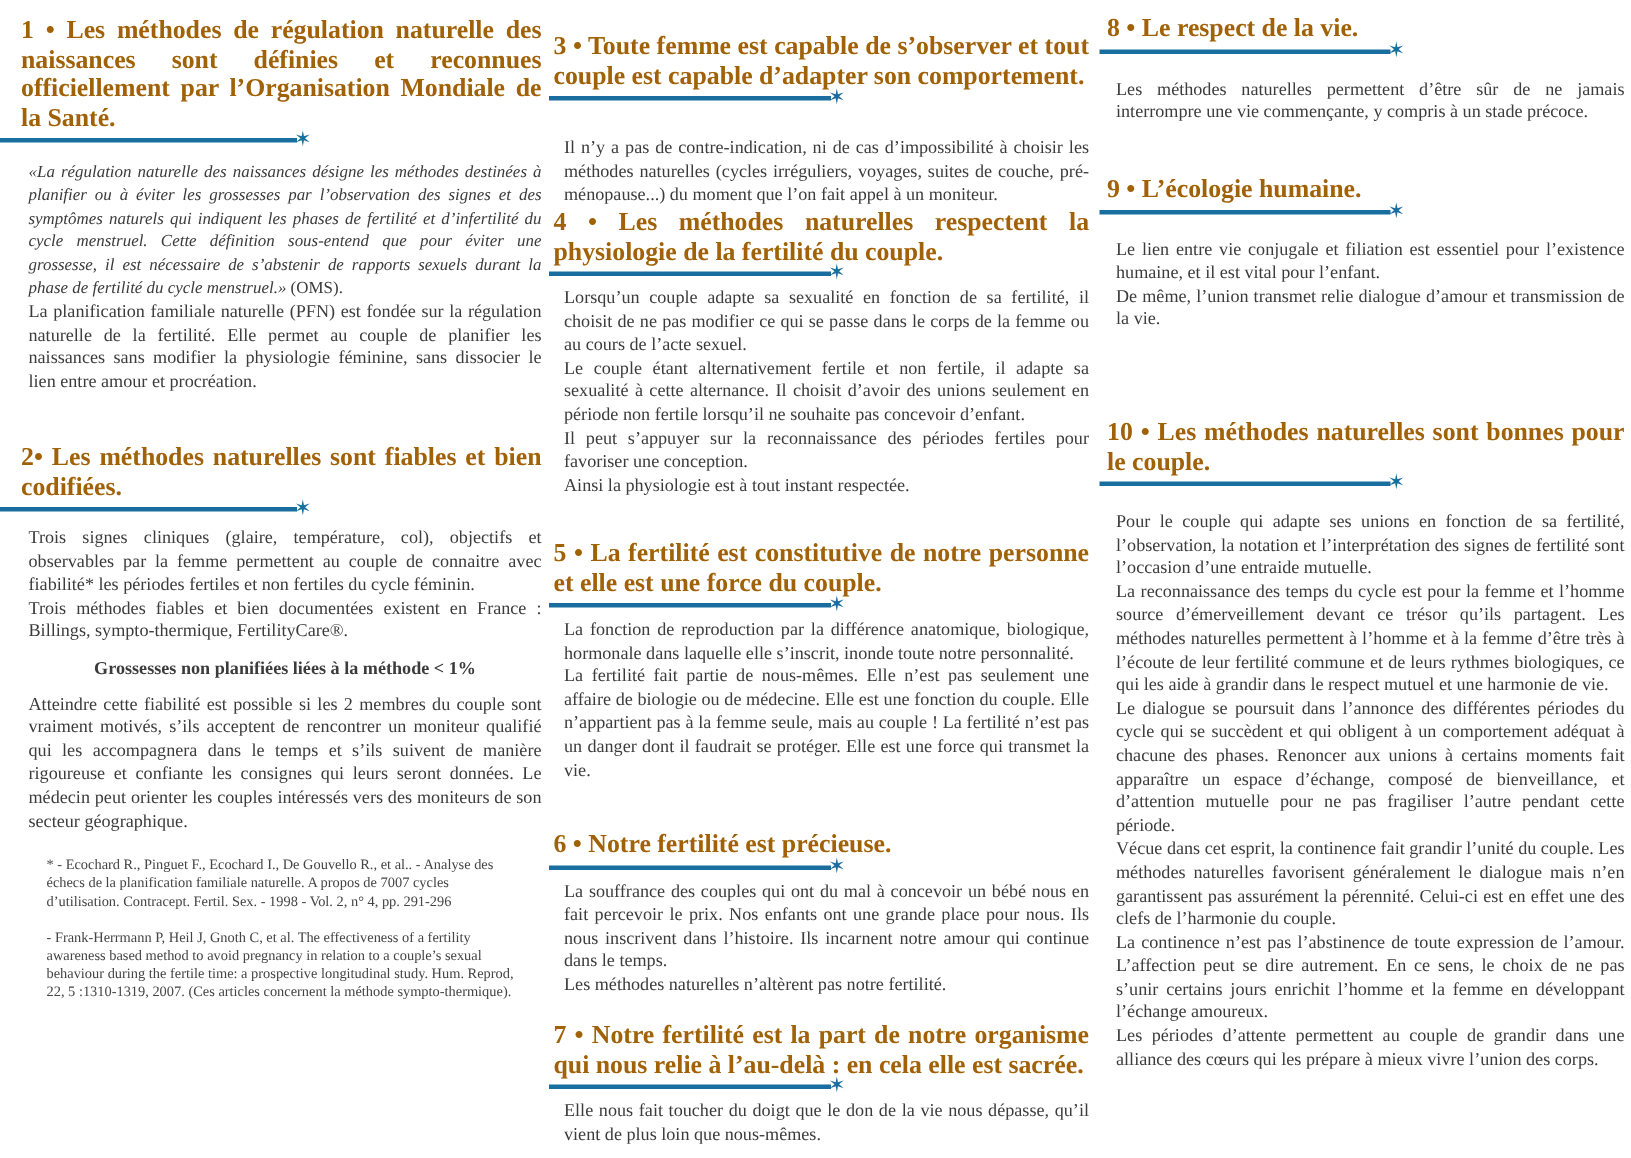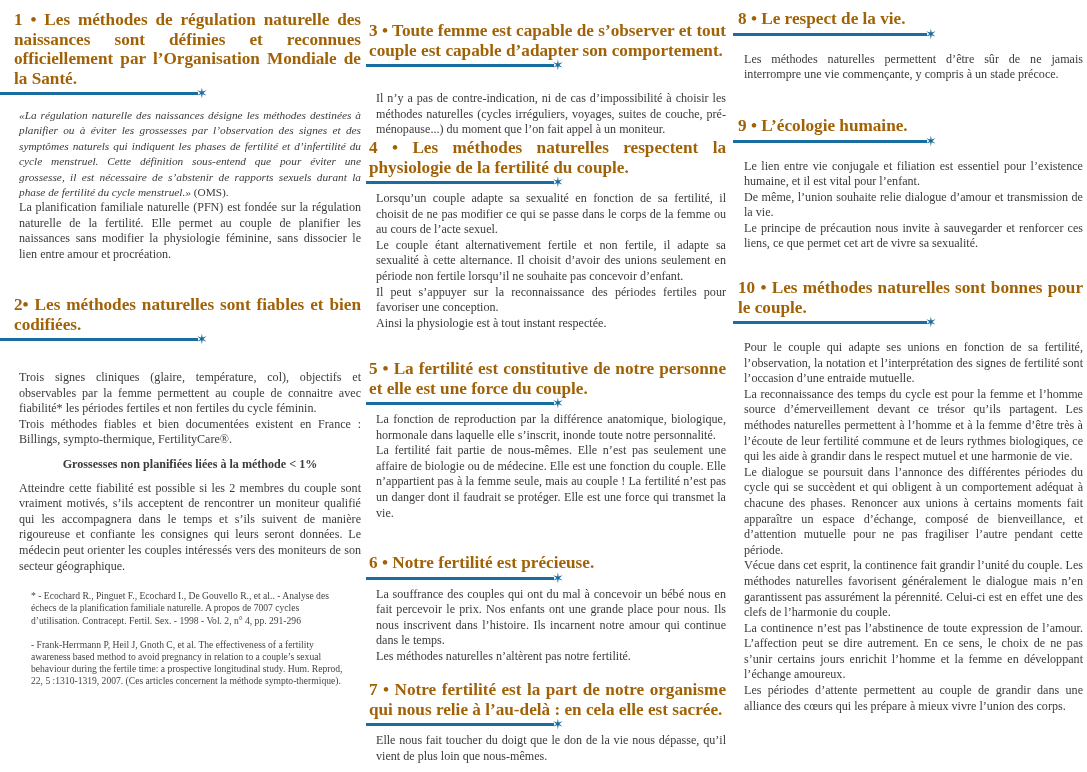--- a/index.html
+++ b/index.html
@@ -40,21 +40,21 @@
       <p style="font-size:12.1px;">La planification familiale naturelle (PFN) est fondée sur la régulation naturelle de la fertilité. Elle permet au couple de planifier les naissances sans modifier la physiologie féminine, sans dissocier le lien entre amour et procréation.</p>
     </div>
   </div>
 
   <div class="section" style="top:295px;">
     <h2 class="heading" style="padding-left:14px;"><span>2</span><span>•</span> <span>Les méthodes naturelles sont fiables et bien codifiées.</span></h2>
     <div class="rule">
         <div class="bar"></div>
         <span class="star">✶</span>
       </div>
-    <div class="body" style="margin-top:22px;">
+    <div class="body" style="margin-top:3px;">
       <p>Trois signes cliniques (glaire, température, col), objectifs et observables par la femme permettent au couple de connaitre avec fiabilité* les périodes fertiles et non fertiles du cycle féminin.</p>
       <p>Trois méthodes fiables et bien documentées existent en France : Billings,  sympto-thermique, FertilityCare®.</p>
       <p class="center-bold" style="margin:9px 0 8px;">Grossesses non planifiées liées à la méthode &lt; 1%</p>
       <p>Atteindre cette fiabilité est possible si les 2 membres du couple sont vraiment motivés, s’ils acceptent de rencontrer un moniteur qualifié qui les accompagnera dans le temps et s’ils suivent de manière rigoureuse et confiante les consignes qui leurs seront données. Le médecin peut orienter les couples intéressés vers des moniteurs de son secteur géographique.</p>
     </div>
     <div class="refs" style="margin-top:16px;">
       <p>* - Ecochard R., Pinguet F., Ecochard I., De Gouvello R.,  et al.. - Analyse des échecs de la planification familiale naturelle. A propos de 7007 cycles d’utilisation. Contracept. Fertil. Sex. - 1998 - Vol. 2, n° 4, pp. 291-296</p>
       <p>- Frank-Herrmann P, Heil J, Gnoth C, et al. The effectiveness of a fertility awareness based method to avoid pregnancy in relation to a couple’s sexual behaviour during the fertile time: a prospective longitudinal study. Hum. Reprod, 22, 5 :1310-1319, 2007. (Ces articles concernent la méthode sympto-thermique).</p>
     </div>
   </div>
@@ -135,22 +135,21 @@
   </div>
 
   <div class="section" style="top:116px;">
     <h2 class="heading" style="padding-left:5px;"><span>9</span> <span>•</span> <span>L’écologie humaine.</span></h2>
     <div class="rule">
         <div class="bar" style="width:194px;"></div>
         <span class="star" style="left:192px;">✶</span>
       </div>
     <div class="body" style="padding-left:11px; margin-top:9px;">
       <p>Le lien entre vie conjugale et filiation est essentiel pour l’existence humaine, et il est vital pour l’enfant.</p>
-      <p>De même, l’union souhaite relie dialogue d’amour et transmission de la vie.</p>
-      <p>Le principe de précaution nous invite à sauvegarder et renforcer ces liens, ce que permet cet art de vivre sa sexualité.</p>
+      <p>De même, l’union transmet relie dialogue d’amour et transmission de la vie.</p>
     </div>
   </div>
 
   <div class="section" style="top:278px;">
     <h2 class="heading" style="padding-left:5px;"><span>10</span> <span>•</span> <span>Les méthodes naturelles sont bonnes pour le couple.</span></h2>
     <div class="rule">
         <div class="bar" style="width:194px;"></div>
         <span class="star" style="left:192px;">✶</span>
       </div>
     <div class="body" style="padding-left:11px; margin-top:9px;">

